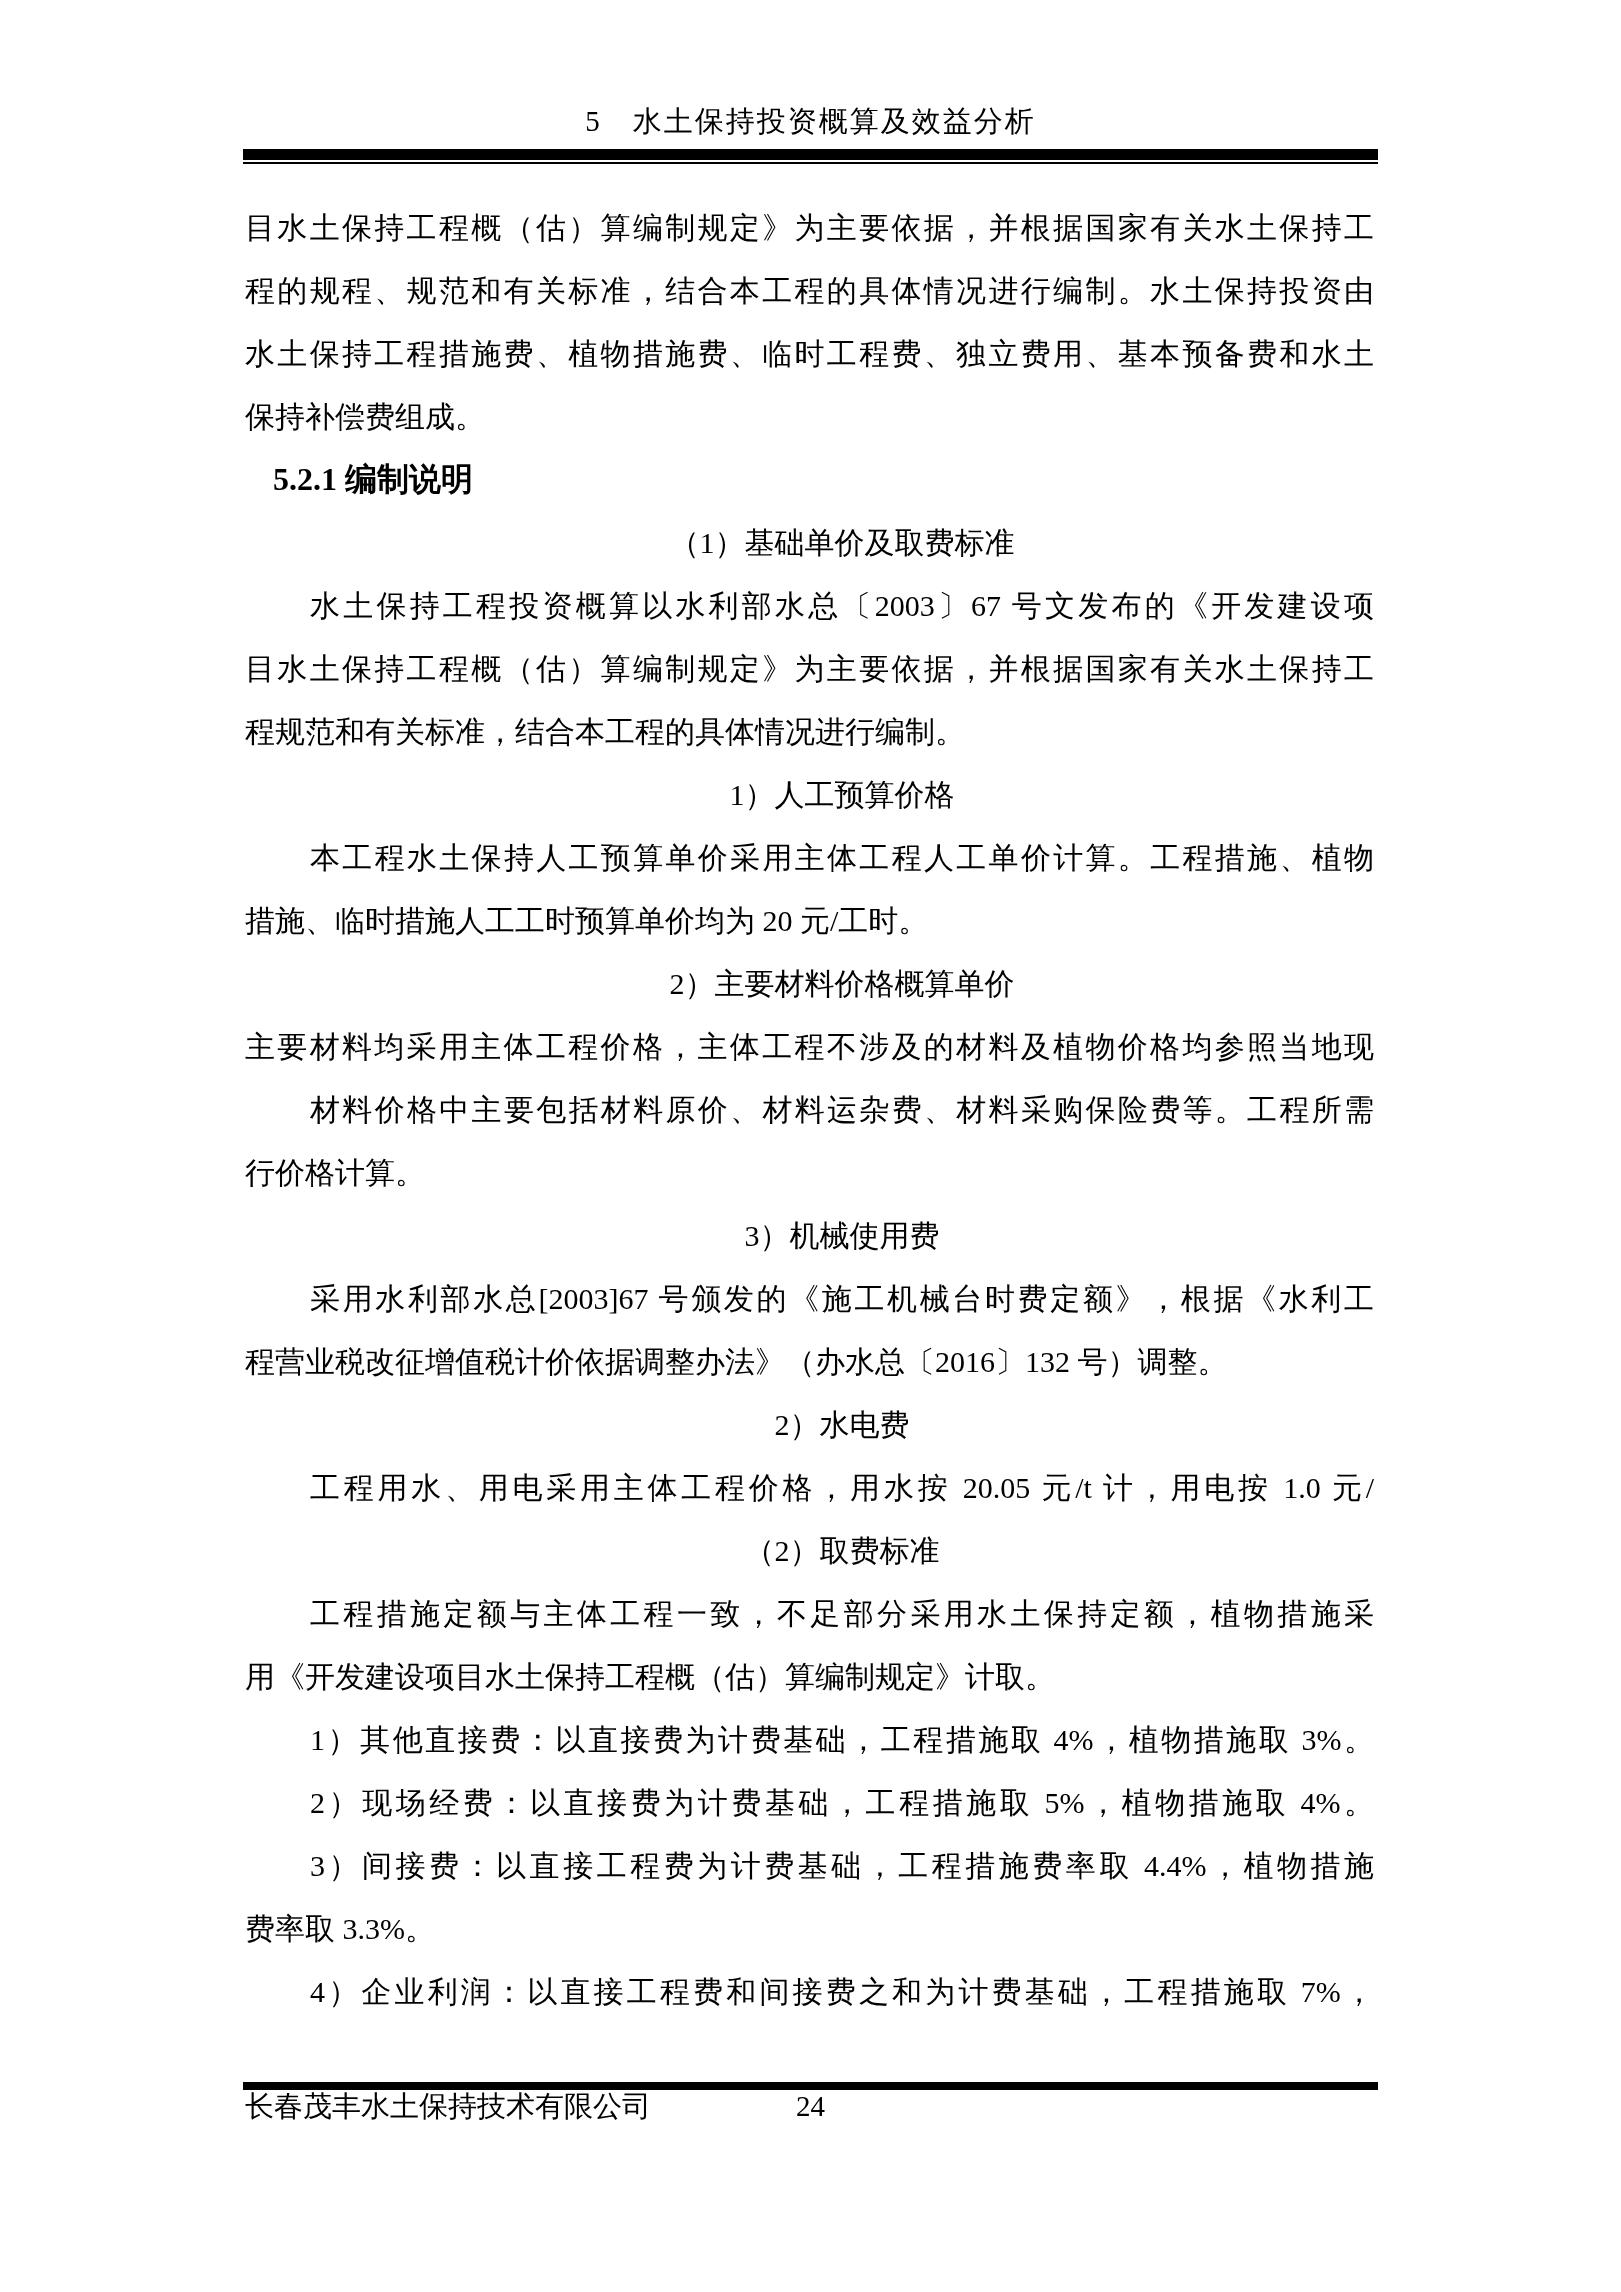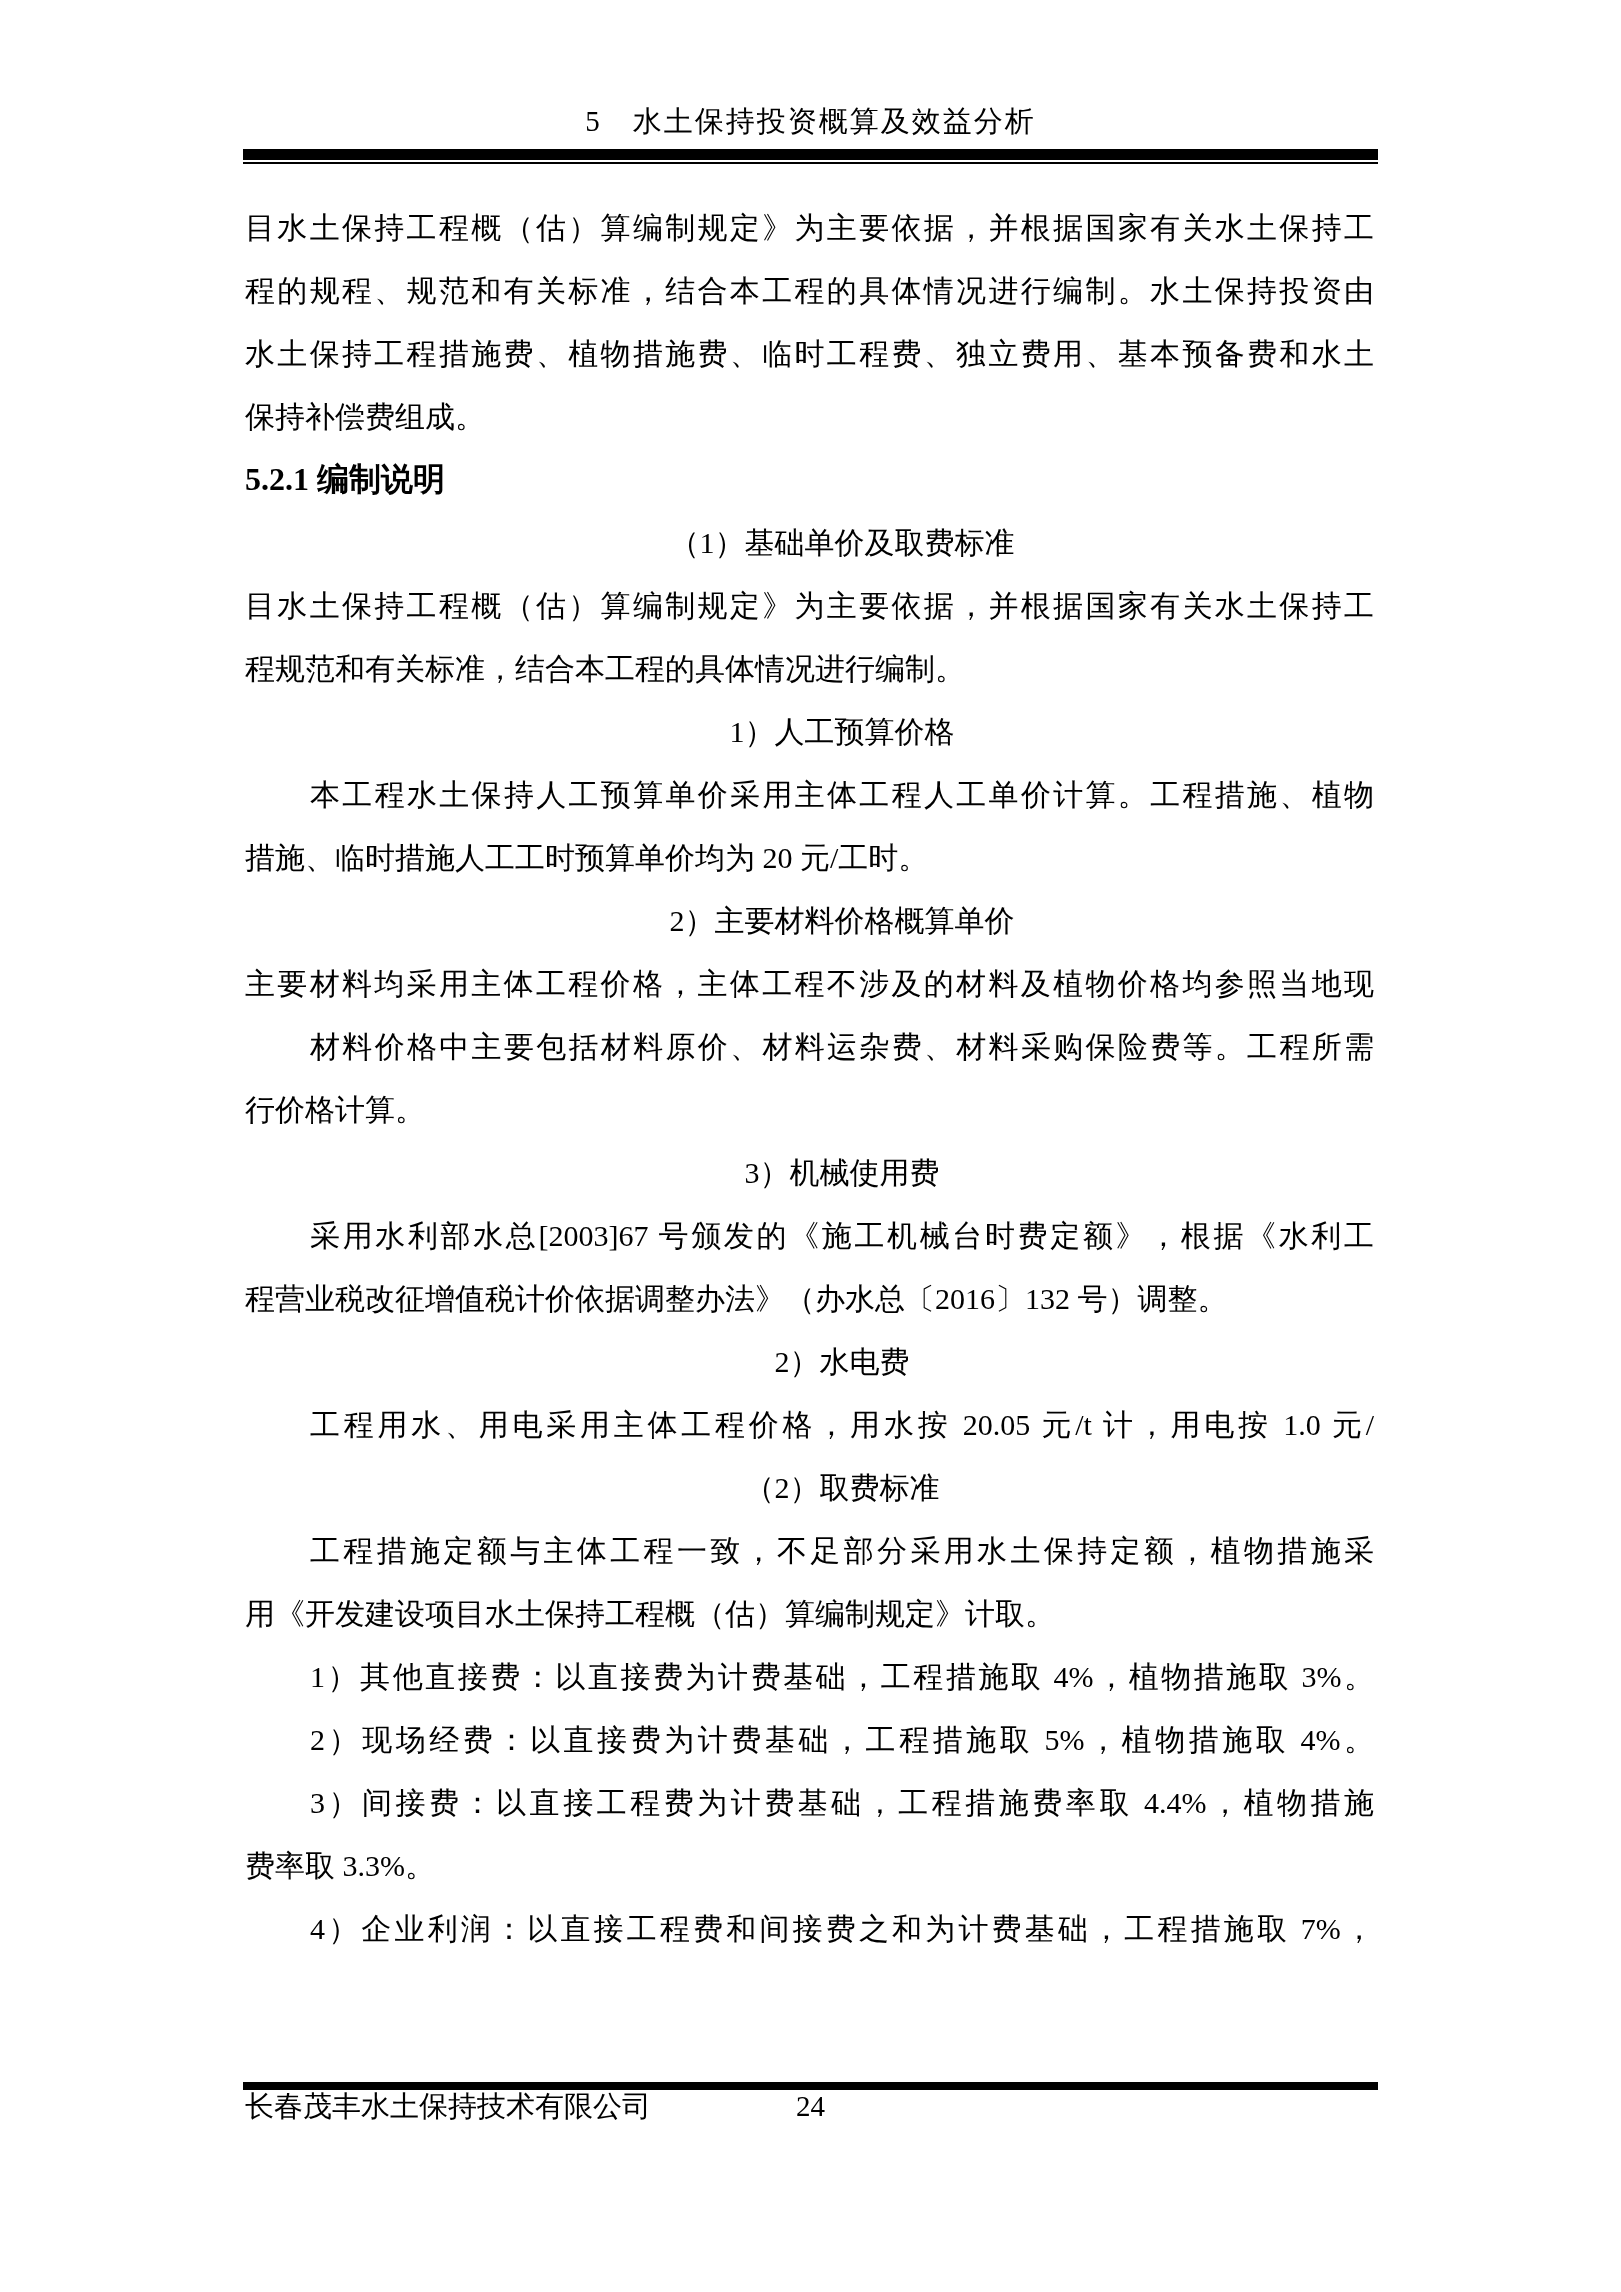--- a/index.html
+++ b/index.html
@@ -21,21 +21,21 @@
   .hdr-rule-thick { position:absolute; top:149px; left:243px; width:1135px; height:10.8px; background:#000; }
   .hdr-rule-thin  { position:absolute; top:162px; left:243px; width:1135px; height:2px;  background:#000; }
   
   .body-lines {
     position:absolute; top:196px; left:245px; width:1129px;
     font-size:30px;
   }
   .line { height:63px; line-height:63px; }
   .line.fill { text-align:justify; text-align-last:justify; }
   .line.indent { text-indent:65px;text-align:center; }
-  .line.heading { font-weight:bold; font-size:32px; }
+  .line.heading { font-weight:bold; font-size:32px;margin-left:28px; }
   
   .ftr-rule    { position:absolute; top:2082px; left:243px; width:1135px; height:7.8px; background:#000; }
   .ftr-company { position:absolute; top:2090px; left:245px; font-size:29px; line-height:33px; }
   .ftr-page    { position:absolute; top:2090px; left:0; width:100%; text-align:center; font-size:29px; line-height:33px;font-family:Liberation Serif, serif; }
 </style>
 </head>
 <body>
 
 <div class="page">
 
@@ -43,20 +43,21 @@
   <div class="hdr-rule-thick"></div>
   <div class="hdr-rule-thin"></div>
 
   <div class="body-lines" id="body-lines">
       <div class="line fill">目水土保持工程概（估）算编制规定》为主要依据，并根据国家有关水土保持工</div>
       <div class="line fill">程的规程、规范和有关标准，结合本工程的具体情况进行编制。水土保持投资由</div>
       <div class="line fill">水土保持工程措施费、植物措施费、临时工程费、独立费用、基本预备费和水土</div>
       <div class="line">保持补偿费组成。</div>
       <div class="line heading">5.2.1 编制说明</div>
       <div class="line indent">（1）基础单价及取费标准</div>
+      <div class="line indent fill">水土保持工程投资概算以水利部水总〔2003〕67 号文发布的《开发建设项</div>
       <div class="line fill">目水土保持工程概（估）算编制规定》为主要依据，并根据国家有关水土保持工</div>
       <div class="line">程规范和有关标准，结合本工程的具体情况进行编制。</div>
       <div class="line indent">1）人工预算价格</div>
       <div class="line indent fill">本工程水土保持人工预算单价采用主体工程人工单价计算。工程措施、植物</div>
       <div class="line">措施、临时措施人工工时预算单价均为 20 元/工时。</div>
       <div class="line indent">2）主要材料价格概算单价</div>
       <div class="line fill">主要材料均采用主体工程价格，主体工程不涉及的材料及植物价格均参照当地现</div>
       <div class="line indent fill">材料价格中主要包括材料原价、材料运杂费、材料采购保险费等。工程所需</div>
       <div class="line">行价格计算。</div>
       <div class="line indent">3）机械使用费</div>

